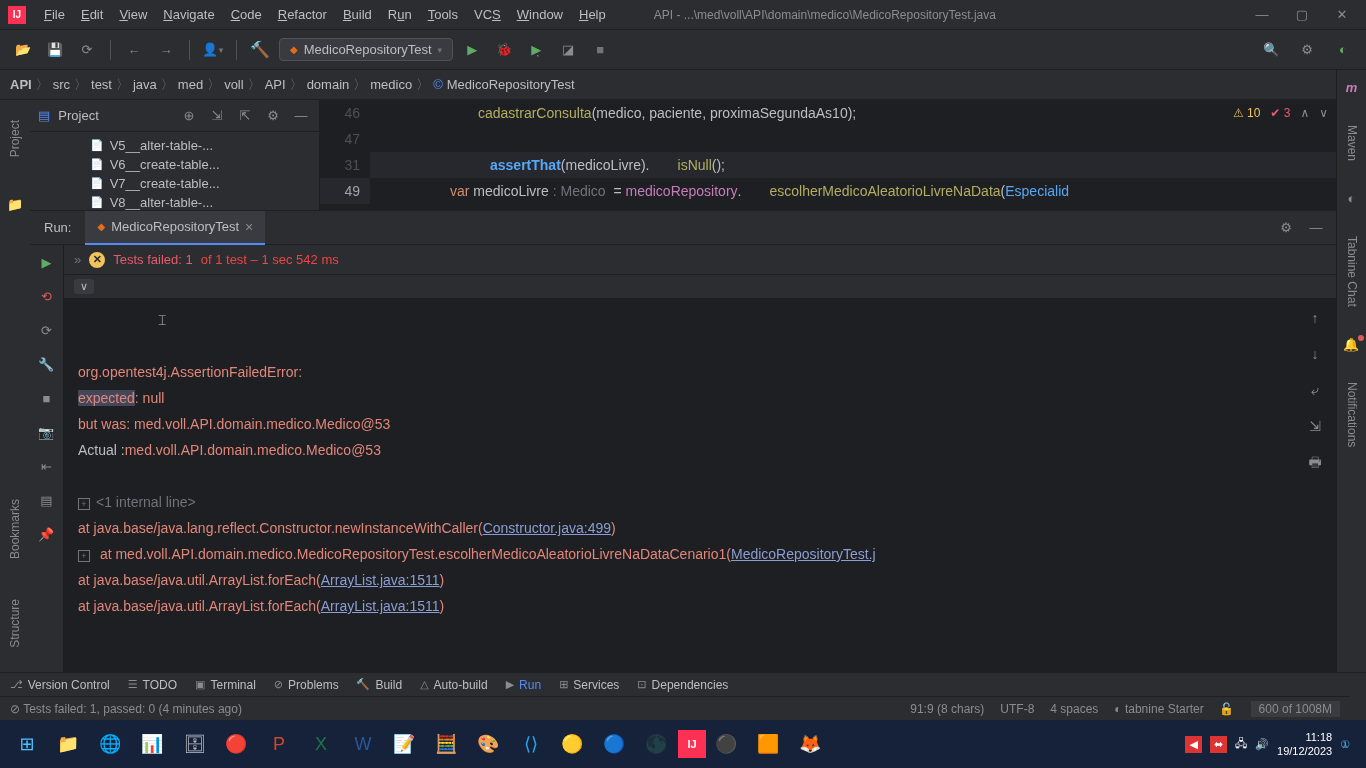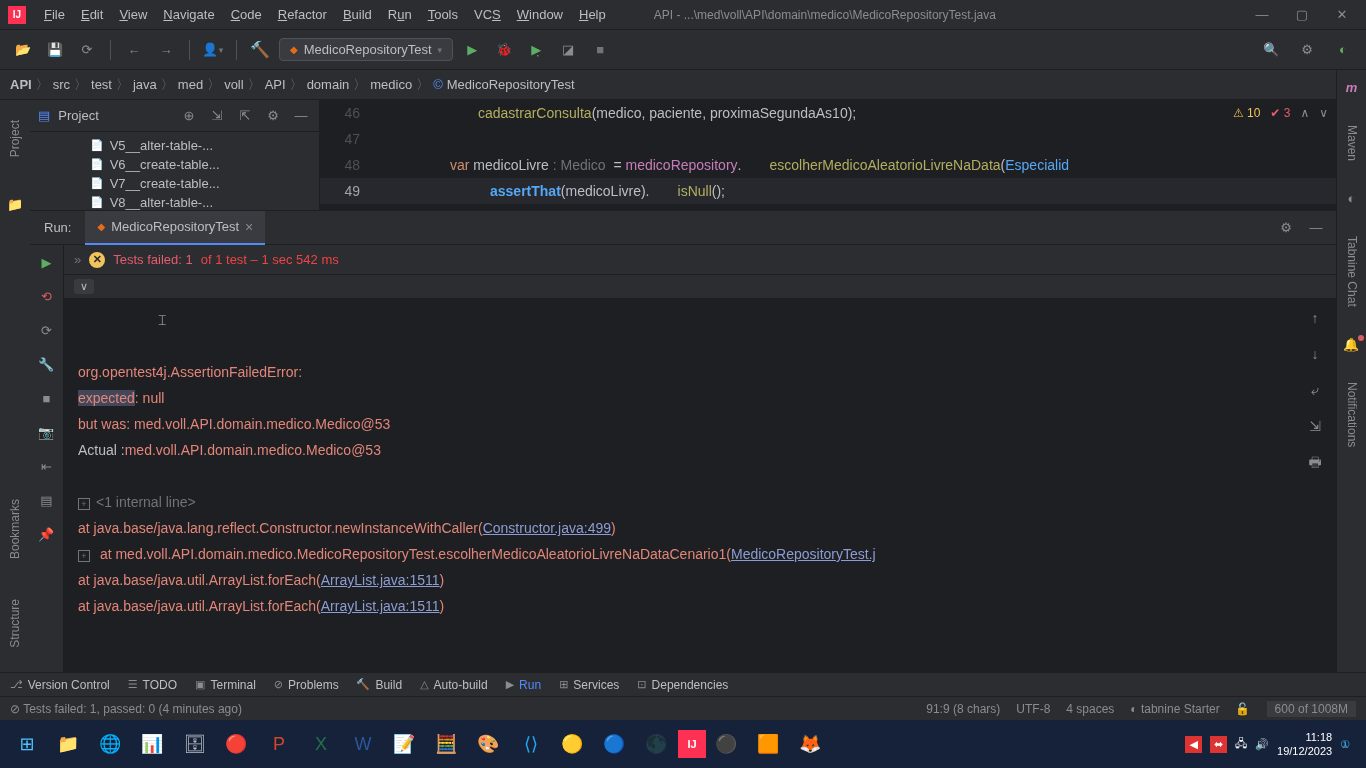--- a/index.html
+++ b/index.html
@@ -71,21 +71,21 @@
 .con-err { color: #e28679; margin-top: 14px; }
 .con-hl { background: #44475a; color: #e28679; }
 .con-txt { color: #bcbec4; }
 .con-link { color: #8c9dd4; text-decoration: underline; cursor: pointer; }
 .con-dim { color: #6f737a; }
 .expand-icon { display: inline-block; width: 12px; height: 12px; border: 1px solid #6f737a; font-size: 9px; line-height: 10px; text-align: center; color: #6f737a; margin-right: 6px; }
 .bottom-bar { position: absolute; bottom: 24px; left: 0; right: 0; height: 24px; background: #2b2d30; border-top: 1px solid #1e1f22; display: flex; align-items: center; padding: 0 10px; gap: 18px; font-size: 12px; }
 .bb-item { display: flex; align-items: center; gap: 5px; color: #bcbec4; cursor: pointer; }
 .bb-item.active { color: #548af7; }
 .bb-icon { color: #8c8c8c; font-size: 11px; }
-.status-bar { position: absolute; bottom: 0; left: 0; right: 0; height: 24px; background: #2b2d30; border-top: 1px solid #1e1f22; display: flex; align-items: center; padding: 0 10px; font-size: 12px; color: #8c8c8c; }
+.status-bar { position: absolute; bottom: 0; left: 0; right: 16px; height: 24px; background: #2b2d30; border-top: 1px solid #1e1f22; display: flex; align-items: center; padding: 0 10px; font-size: 12px; color: #8c8c8c; }
 .status-right { margin-left: auto; display: flex; gap: 16px; align-items: center; }
 .tabnine { color: #8c8c8c; }
 .mem { background: #393b40; padding: 1px 8px; }
 body { height: 816px; }
 body { height: 768px; }
 .whole { position: relative; width: 1366px; height: 720px; }
 .taskbar-real { position: absolute; bottom: 0; left: 0; right: 0; height: 48px; background: #16223a; display: flex; align-items: center; padding: 0 6px; }
 .task-icon { width: 42px; height: 42px; display: flex; align-items: center; justify-content: center; font-size: 18px; cursor: pointer; }
 .task-right { margin-left: auto; display: flex; align-items: center; gap: 8px; color: #fff; font-size: 11px; padding-right: 10px; }
 .clock { text-align: right; line-height: 14px; }
@@ -214,28 +214,28 @@
     <div class="editor-badges">
       <span class="badge-warn">⚠ <span>10</span></span>
       <span class="badge-err">✔ <span>3</span></span>
       <span class="chev">∧</span>
       <span class="chev">∨</span>
       <span class="chev">⋮</span>
     </div>
     <div class="gutter">
       <div class="line-num">46</div>
       <div class="line-num">47</div>
-      <div class="line-num">48</div>
+      <div class="line-num">31</div>
       <div class="line-num active">49</div>
     </div>
     <div class="code-area">
       <div class="code-line"><span style="width:80px"></span><span class="call">cadastrarConsulta</span><span class="id">(medico, paciente, proximaSegundaAs10);</span></div>
       <div class="code-line"></div>
+      <div class="code-line active"><span style="width:120px"></span><span class="fn-bold">assertThat</span><span class="id">(medicoLivre).</span><span class="call">isNull</span><span class="id">();</span></div>
       <div class="code-line"><span style="width:80px"></span><span class="kw">var</span><span class="id"> medicoLivre </span><span class="type">: Medico</span><span class="id">  = </span><span class="field">medicoRepository</span><span class="id">.</span><span class="call">escolherMedicoAleatorioLivreNaData</span><span class="id">(</span><span class="fn">Especialid</span></div>
-      <div class="code-line active"><span style="width:120px"></span><span class="fn-bold">assertThat</span><span class="id">(medicoLivre).</span><span class="call">isNull</span><span class="id">();</span></div>
     </div>
   </div>
 </div>
 
 <div class="left-stripe">
   <div class="rail-text">Project</div>
   <div style="color:#8c8c8c">📁</div>
   <div style="flex:1"></div>
   <div class="rail-text">Bookmarks</div>
   <div class="rail-text">Structure</div>

